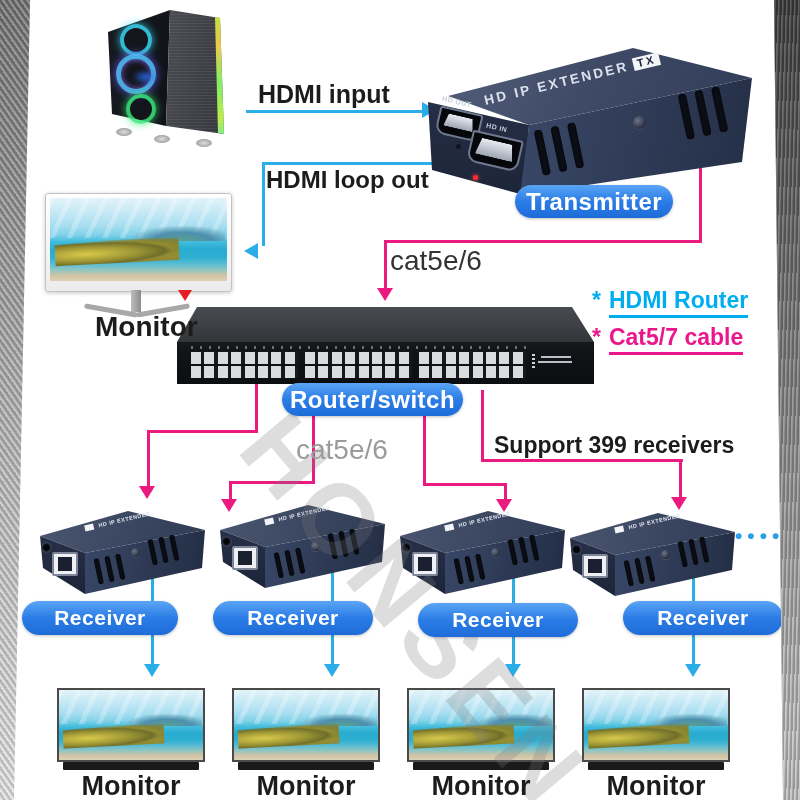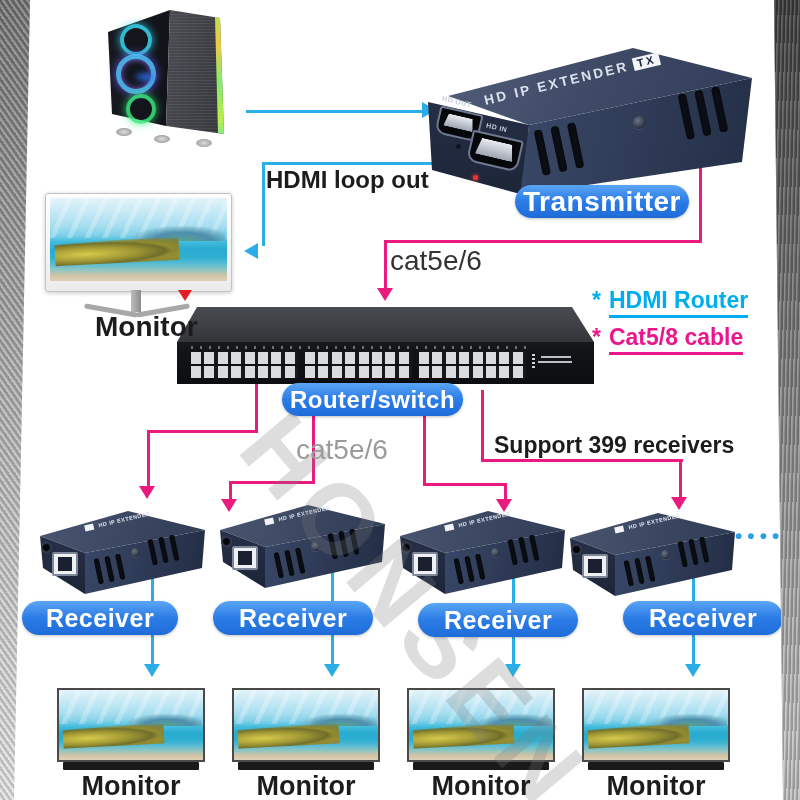--- a/index.html
+++ b/index.html
@@ -2,21 +2,21 @@
 <html><head>
 <meta charset="utf-8">
 <style>
   html,body{margin:0;padding:0;background:#fff;}
   .stage{position:relative;width:800px;height:800px;background:#ffffff;overflow:hidden;
          font-family:"Liberation Sans",sans-serif;}
   .abs{position:absolute;}
   .txt{position:absolute;font-weight:bold;color:#1c1c1c;white-space:nowrap;z-index:5;}
   .thin{font-weight:400;}
   .pill{position:absolute;display:flex;align-items:center;justify-content:center;color:#fff;
-        font-weight:bold;font-size:25px;border-radius:17px;letter-spacing:.5px;z-index:5;
+        font-weight:bold;font-size:21px;border-radius:17px;letter-spacing:.5px;z-index:5;
         background:linear-gradient(180deg,#5aa5f4 0%,#2b7ce6 50%,#1e6cd8 100%);
         box-shadow:0 1px 3px rgba(0,0,0,.25);}
   .hline{position:absolute;height:3px;z-index:2;}
   .vline{position:absolute;width:3px;z-index:2;}
   .cyan{background:#2bade8;}
   .mag{background:#ea1a7f;}
   .ah{position:absolute;width:0;height:0;z-index:2;}
   .ah-down-c{border-left:8px solid transparent;border-right:8px solid transparent;border-top:13px solid #2bade8;}
   .ah-down-m{border-left:8px solid transparent;border-right:8px solid transparent;border-top:13px solid #ea1a7f;}
   .ah-right-c{border-top:8px solid transparent;border-bottom:8px solid transparent;border-left:14px solid #2bade8;}
@@ -107,20 +107,21 @@
     <div class="abs" style="left:10px;top:52px;width:30px;height:30px;border-radius:50%;border:5px solid #52b8f5;box-shadow:0 0 10px #6a5cf0, inset 0 0 6px #8a5cf0;opacity:.9;"></div>
     <div class="abs" style="left:26px;top:68px;width:26px;height:14px;border-radius:50%;background:radial-gradient(#2a6cf0,transparent 70%);filter:blur(2px);"></div>
     <div class="abs" style="left:20px;top:92px;width:22px;height:22px;border-radius:50%;border:4px solid #39e87c;box-shadow:0 0 8px #39e87c;opacity:.85;"></div>
     <div class="face" style="clip-path:polygon(64px 8px,114px 16px,118px 132px,60px 124px);background:repeating-linear-gradient(180deg,rgba(255,255,255,.07) 0 1px,transparent 1px 3px),linear-gradient(100deg,#70737a 0%,#4a4c52 40%,#323439 100%);"></div>
     <div class="face" style="clip-path:polygon(109px 15px,114px 16px,118px 132px,112px 131px);background:linear-gradient(180deg,#b9ff3d,#ffd84d 30%,#8cff6e 55%,#caff4a 80%,#57ffca);opacity:.9;"></div>
     <div class="abs" style="left:10px;top:126px;width:16px;height:8px;border-radius:50%;background:radial-gradient(#dedede,#8a8a8a);"></div>
     <div class="abs" style="left:48px;top:133px;width:16px;height:8px;border-radius:50%;background:radial-gradient(#dedede,#8a8a8a);"></div>
     <div class="abs" style="left:90px;top:137px;width:16px;height:8px;border-radius:50%;background:radial-gradient(#dedede,#8a8a8a);"></div>
   </div>
 
+  <div class="txt" style="left:258px;top:80px;font-size:25px;">HDMI input</div>
   <div class="hline cyan" style="left:246px;top:110px;width:178px;"></div>
   <div class="ah ah-right-c" style="left:422px;top:102px;"></div>
 
   <div class="hline cyan" style="left:262px;top:162px;width:201px;"></div>
   <div class="vline cyan" style="left:262px;top:162px;height:84px;"></div>
   <div class="ah ah-left-c" style="left:244px;top:243px;"></div>
   <div class="txt" style="left:266px;top:166px;font-size:24px;">HDMI loop out</div>
 
   <div class="monitor-bezel" style="left:45px;top:193px;width:185px;height:97px;">
     <div class="beach" style="left:4px;top:4px;right:4px;bottom:10px;">
@@ -158,36 +159,36 @@
         <span class="vent"></span>
         <span class="vent"></span>
     </div>
     <div class="vgroup" style="left:262px;top:62px;">
       <span class="vent"></span>
         <span class="vent"></span>
         <span class="vent"></span>
     </div>
     <div class="screw" style="left:213px;top:88px;"></div>
   </div>
-  <div class="pill" style="left:515px;top:185px;width:174px;height:33px;font-size:28px;">Transmitter</div>
+  <div class="pill" style="left:515px;top:185px;width:158px;height:33px;font-size:24px;">Transmitter</div>
 
   <div class="vline mag" style="left:699px;top:138px;height:104px;"></div>
   <div class="hline mag" style="left:384px;top:240px;width:318px;"></div>
   <div class="vline mag" style="left:384px;top:240px;height:50px;"></div>
   <div class="ah ah-down-m" style="left:377px;top:288px;"></div>
   <div class="txt thin" style="left:390px;top:245px;font-size:28px;color:#333;">cat5e/6</div>
 
   <div class="abs" style="left:592px;top:287px;z-index:5;">
     <div class="legend-row legend-cyan">
       <span>*</span>
       <span class="u">HDMI Router</span>
     </div>
     <div class="legend-row legend-mag">
       <span>*</span>
-      <span class="u">Cat5/8 cable</span>
+      <span class="u">Cat5/7 cable</span>
     </div>
   </div>
 
   <div class="device" style="left:175px;top:305px;width:425px;height:82px;">
     <div class="face" style="clip-path:polygon(22px 2px,397px 2px,419px 37px,2px 37px);background:linear-gradient(180deg,#4a4d53 0%,#333539 45%,#232529 100%);"></div>
     <div class="face" style="clip-path:polygon(2px 37px,419px 37px,419px 79px,2px 79px);background:linear-gradient(180deg,#26282c,#121316 60%,#0c0d10);"></div>
     <div class="ticks" style="left:16px;top:41px;width:340px;"></div>
     <div class="abs" style="left:16px;top:47px;width:107px;">
         <div class="prow"></div>
         <div class="prow"></div>

